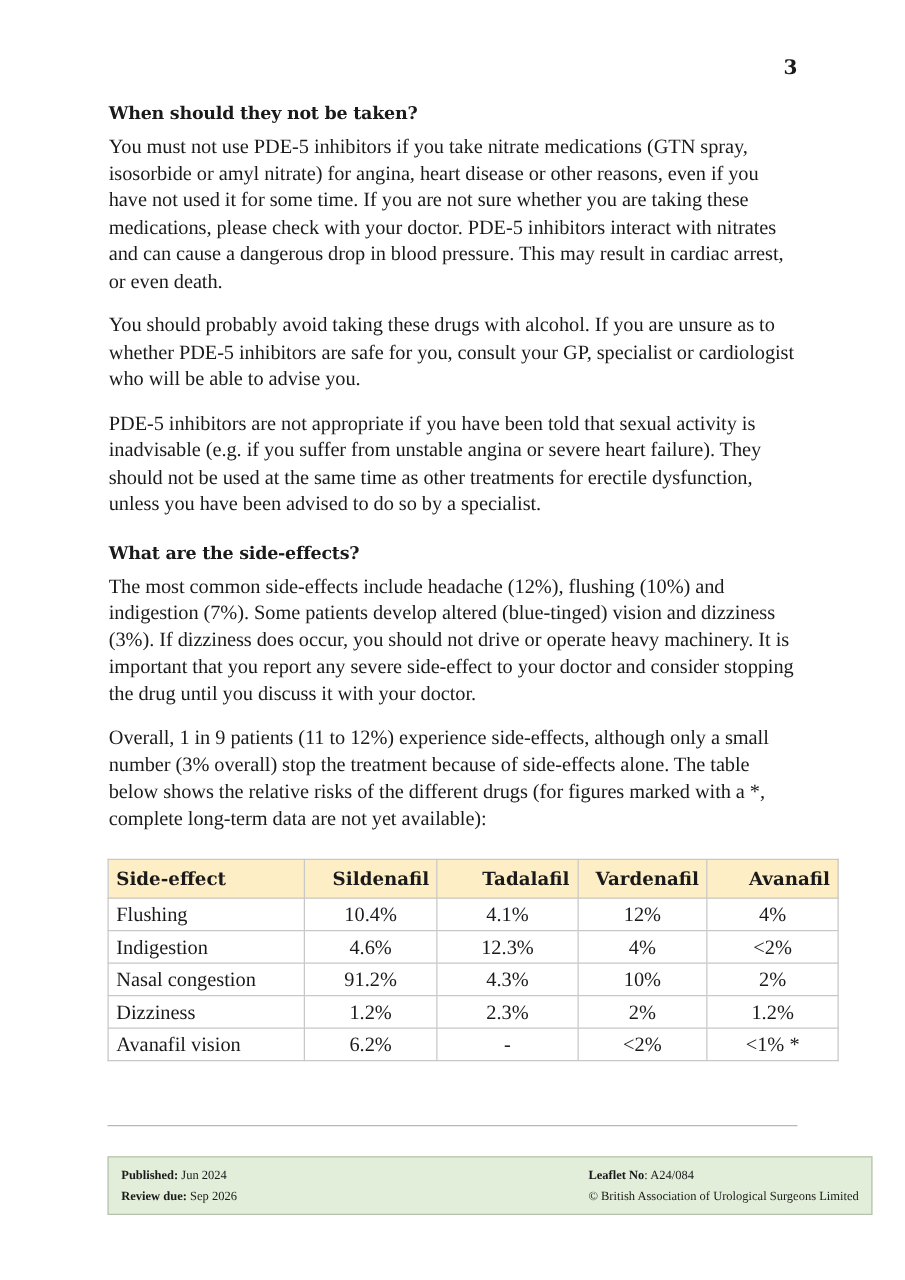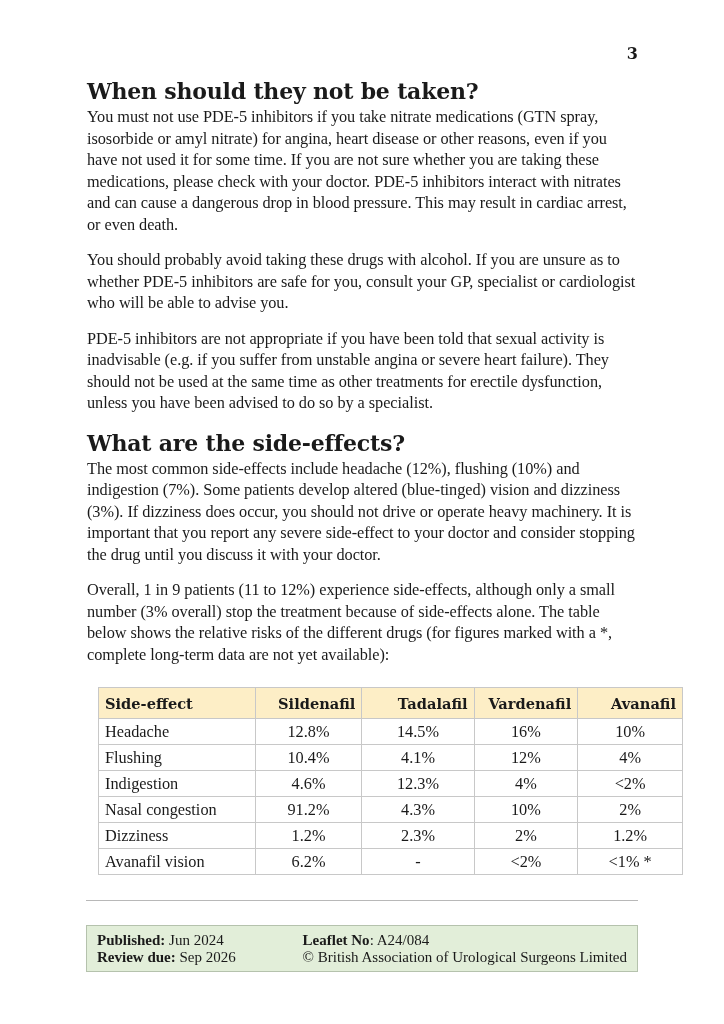--- a/index.html
+++ b/index.html
@@ -1,37 +1,37 @@
 <!DOCTYPE html>
 <html><head>
   <meta charset="utf-8">
   <style>
     html, body { margin: 0; padding: 0; background: #ffffff; }
     body { width: 724px; height: 1024px; position: relative; overflow: hidden;
       font-family: "DejaVu Serif", "Liberation Serif", serif; color: #1a1a1a; }
     .page-num { position: absolute; top: 44px; left: 598px; width: 40px; text-align: right;
       font-family: "DejaVu Serif", serif; font-weight: bold; font-size: 16px; }
     .content { position: absolute; left: 87px; top: 80px; width: 552px; }
-    h2 { font-family: "DejaVu Serif", serif; font-weight: bold; font-size: 22px; margin: 0 0 4px 0;
+    h2 { font-family: "DejaVu Serif", serif; font-weight: bold; font-size: 14px; margin: 0 0 4px 0;
       letter-spacing: -0.2px; line-height: 22px; }
     p { margin: 0; font-family: "Liberation Serif", serif; font-size: 16.3px; line-height: 21.5px;
       letter-spacing: -0.05px; }
     .gap { height: 14px; }
     .h-gap { height: 18px; }
-    table.se { position: absolute; left: 98px; top: 687px; width: 585px; border-collapse: collapse;
+    table.se { position: absolute; left: 86px; top: 687px; width: 585px; border-collapse: collapse;
       font-family: "Liberation Serif", serif; font-size: 16.3px; }
     table.se th, table.se td { border: 1px solid #c8c8c8; padding: 0 6px; height: 25px; }
     table.se th { background: #fdeec6; height: 30px; font-family: "DejaVu Serif", serif; font-weight: bold;
       font-size: 14.6px; text-align: right; }
     table.se th:first-child, table.se td:first-child { text-align: left; }
     table.se td { text-align: center; }
     .col0 { width: 135px; } .col1 { width: 88px; } .col2 { width: 93px; } .col3 { width: 85px; } .col4 { width: 86px; }
     .divider { position: absolute; left: 86px; top: 900px; width: 552px; height: 1px; background: #b8b8b8; }
-    .footer { position: absolute; left: 86px; top: 925px; width: 552px; height: 47px; box-sizing: border-box;
-      background: #e2eed9; border: 1px solid #b5c2ad; font-family: "Liberation Serif", serif; font-size: 15px;
+    .footer { position: absolute; left: 86px; top: 925px; width: 612px; height: 47px; box-sizing: border-box;
+      background: #e2eed9; border: 1px solid #b5c2ad; font-family: "Liberation Serif", serif; font-size: 10px;
       padding: 6px 10px 0 10px; line-height: 17px; }
     .footer .left { position: absolute; left: 10px; top: 6px; }
     .footer .right { position: absolute; right: 10px; top: 6px; text-align: left; }
     .footer b { font-weight: bold; }
   </style>
 </head>
 <body>
 
 <div class="page-num">3</div>
 
@@ -53,27 +53,20 @@
   <thead>
     <tr>
       <th class="col0">Side-effect</th>
       <th class="col1">Sildenafil</th>
       <th class="col2">Tadalafil</th>
       <th class="col3">Vardenafil</th>
       <th class="col4">Avanafil</th>
     </tr>
   </thead>
   <tbody>
-    <tr>
-      <td>Headache</td>
-      <td>12.8%</td>
-      <td>14.5%</td>
-      <td>16%</td>
-      <td>10%</td>
-    </tr>
     <tr>
       <td>Flushing</td>
       <td>10.4%</td>
       <td>4.1%</td>
       <td>12%</td>
       <td>4%</td>
     </tr>
     <tr>
       <td>Indigestion</td>
       <td>4.6%</td>

